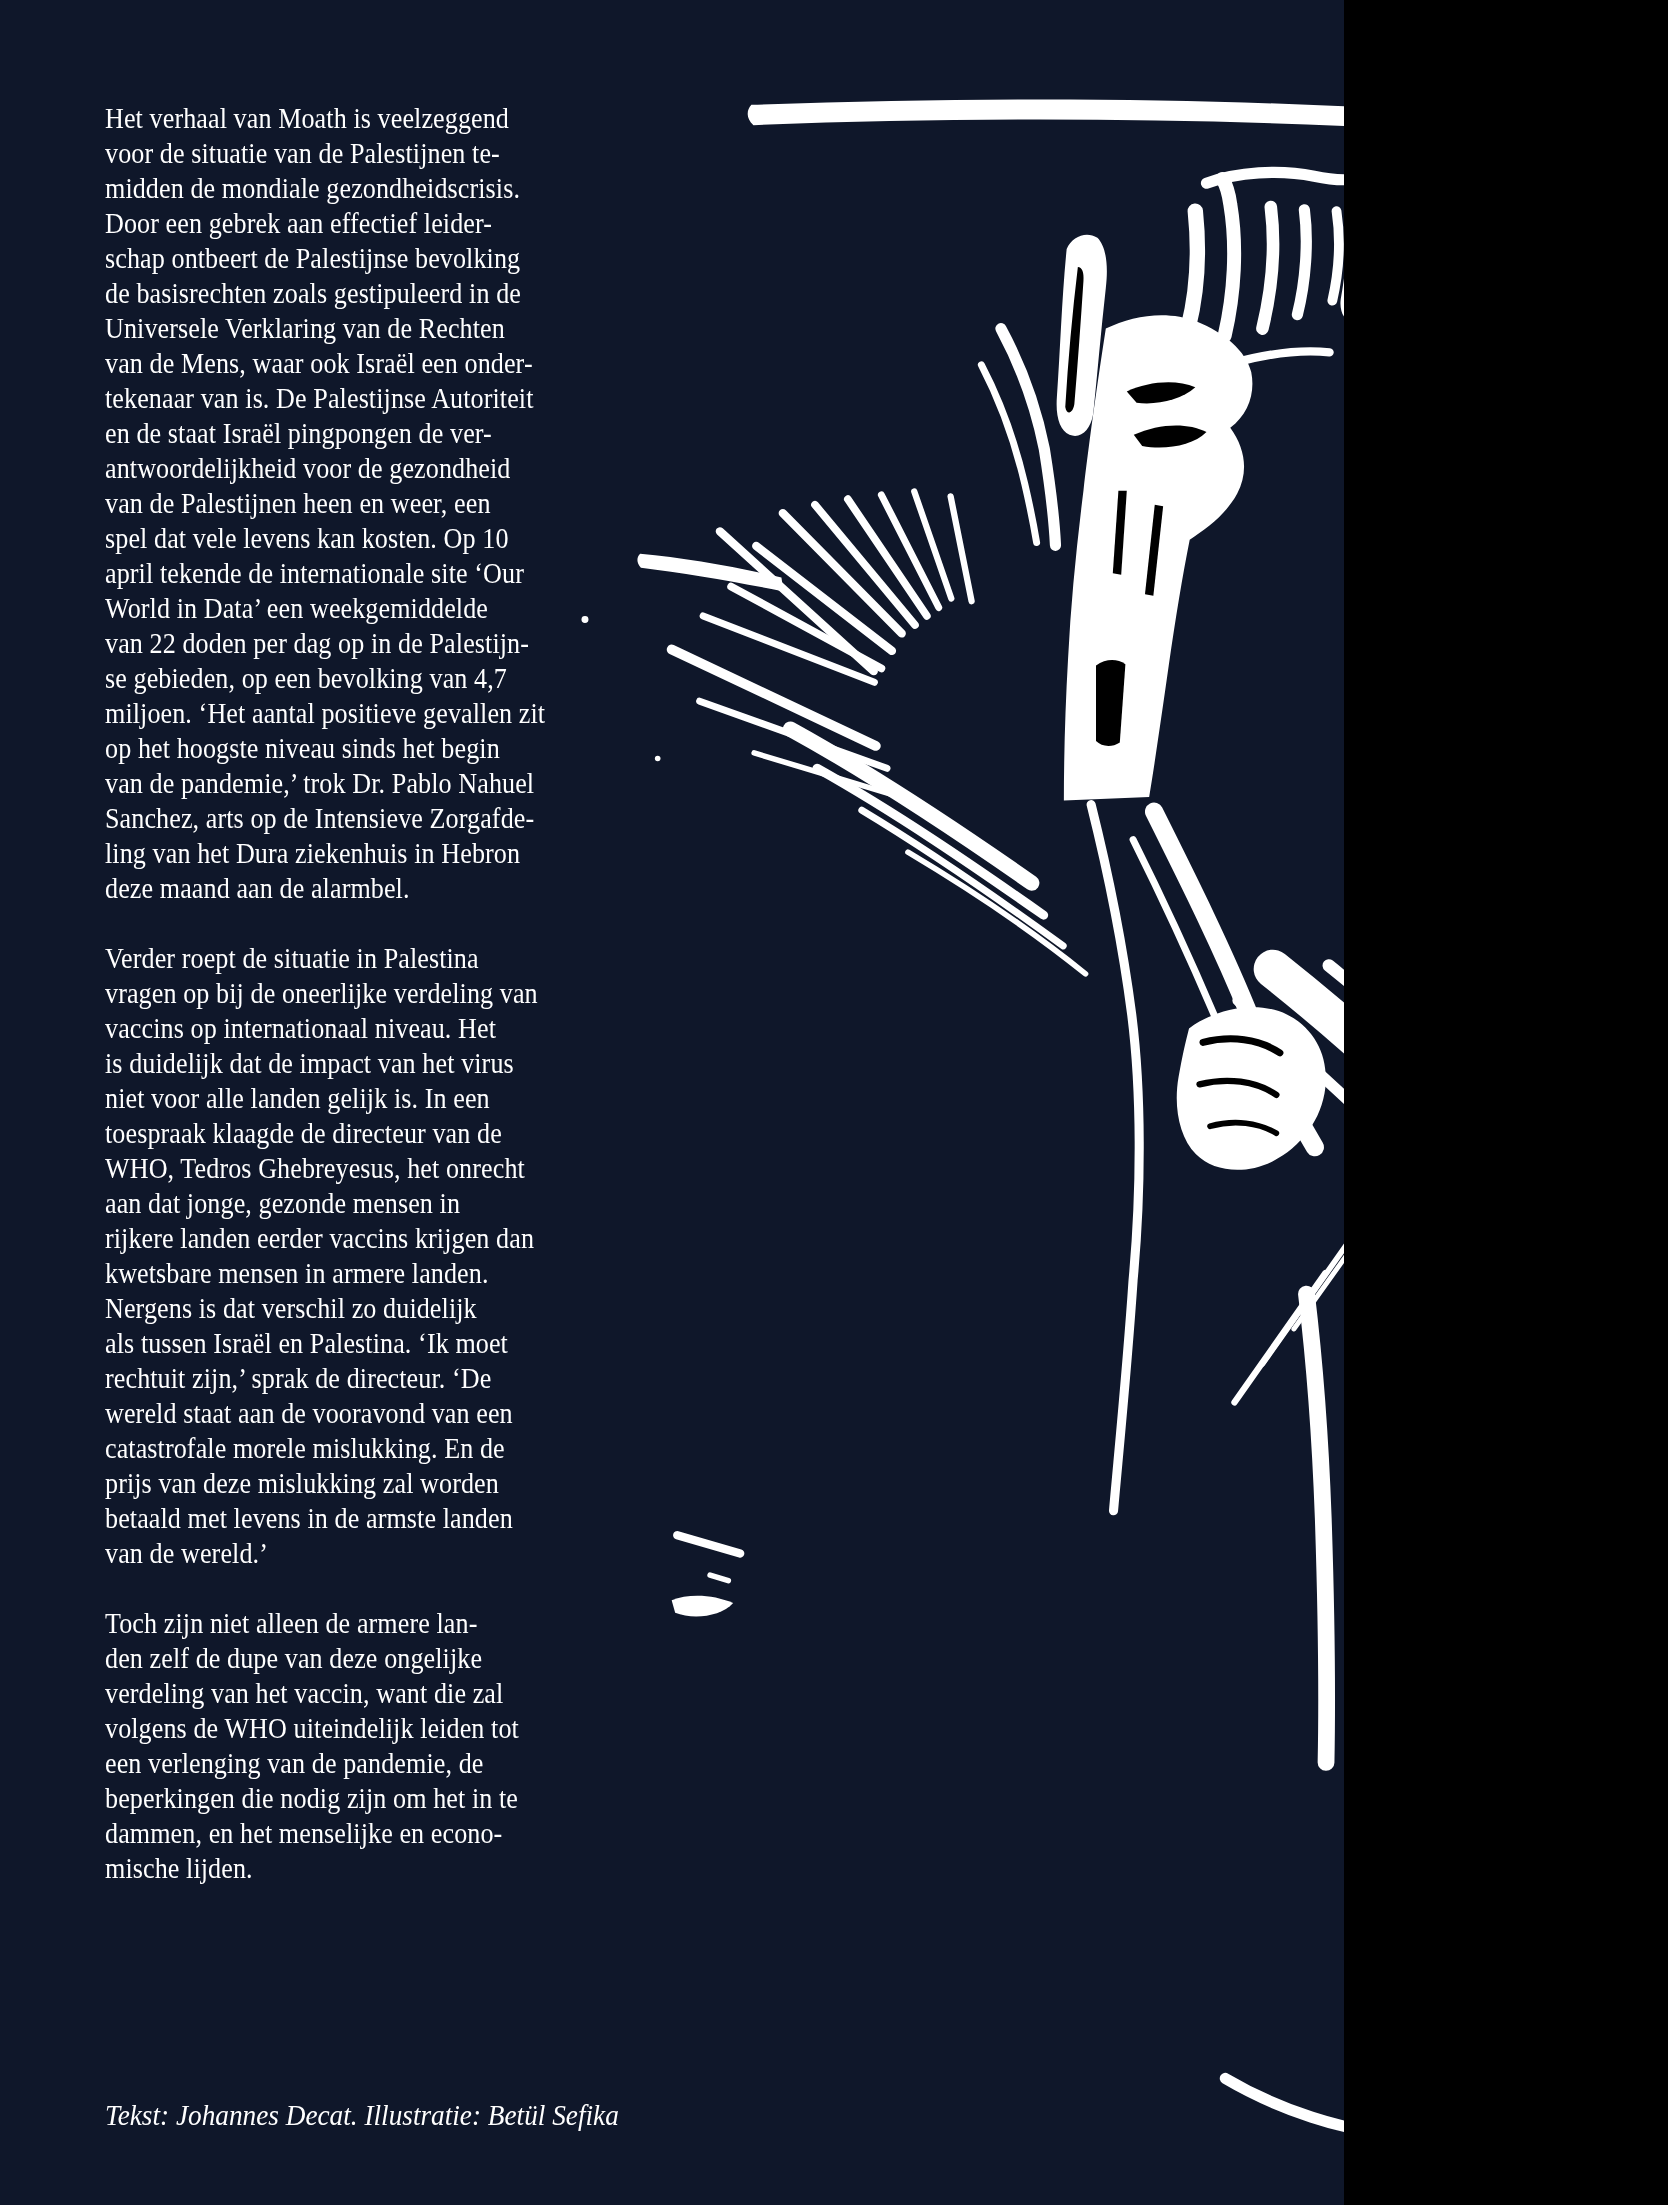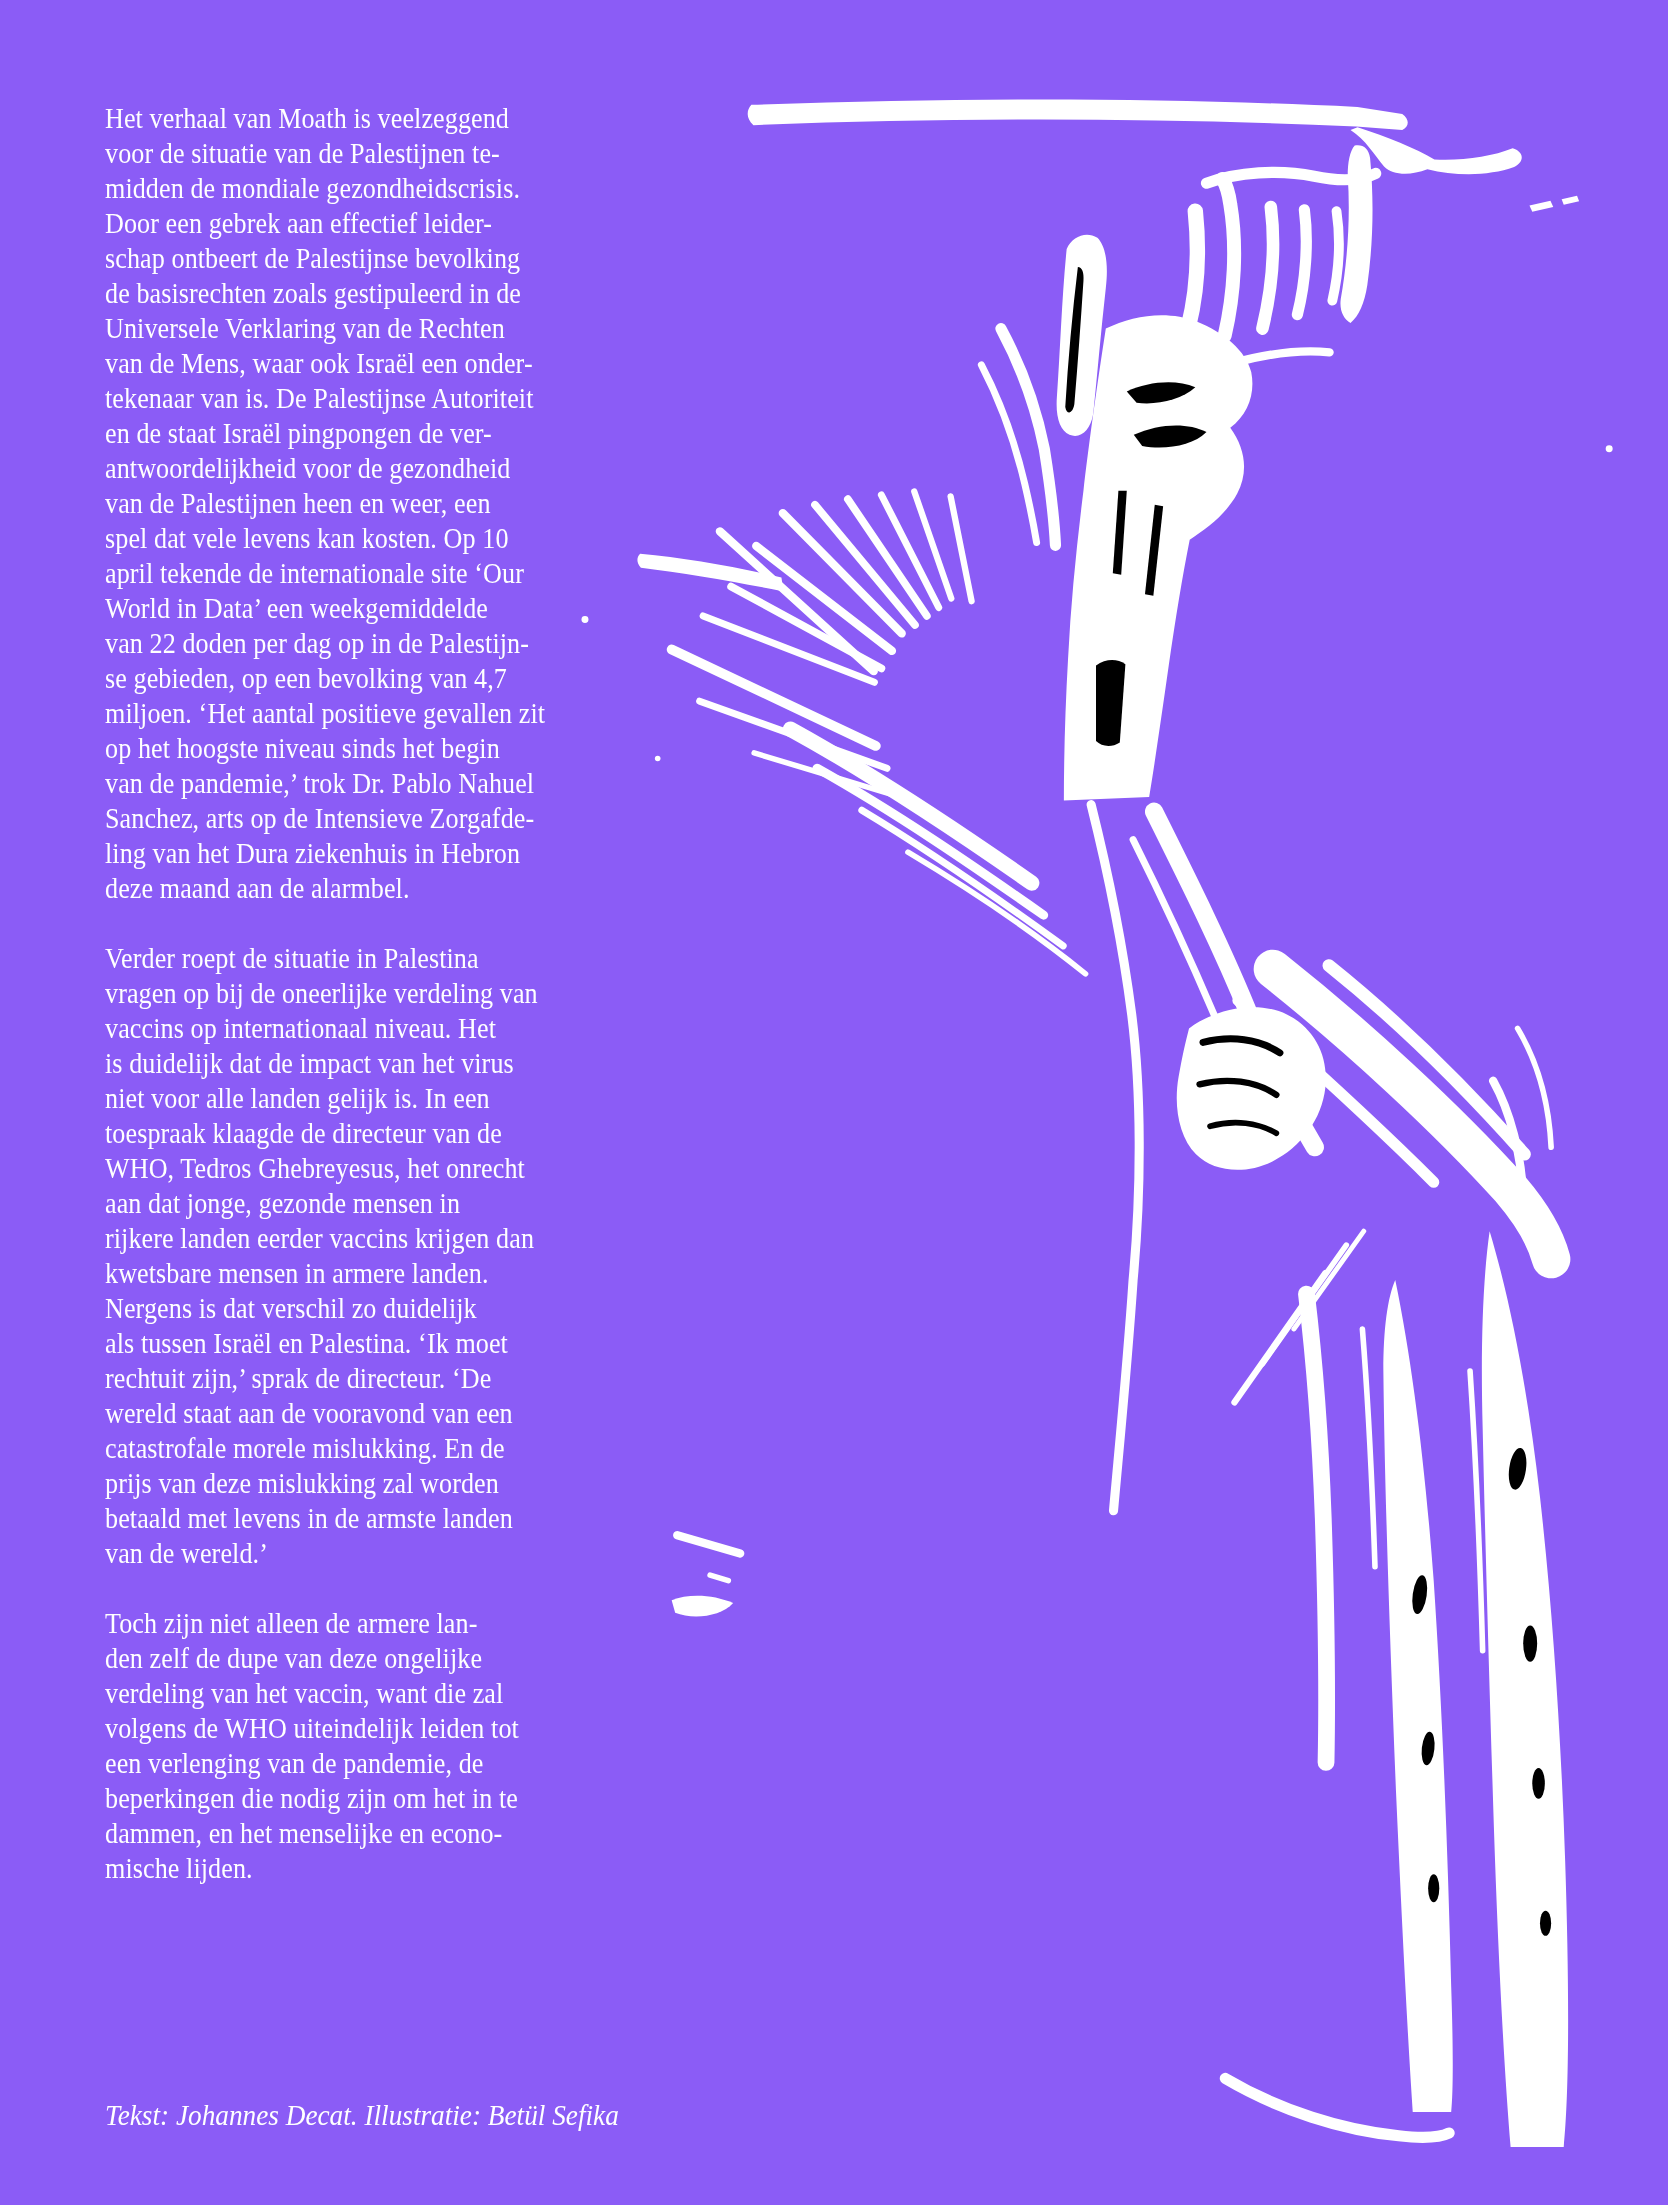--- a/index.html
+++ b/index.html
@@ -1,20 +1,20 @@
 <!DOCTYPE html>
 <html style="font-size:11.2px"><head>
 <meta charset="utf-8">
 <style>
   html, body { margin: 0; padding: 0; background: #000; }
   .page {
     position: relative;
-    width: 1668px;
+    width: 1344px;
     height: 2205px;
-    background: #8b5cf6;
+    background: #0f172a;
     overflow: hidden;
     font-family: "Liberation Serif", serif;
   }
   .text-col {
     position: absolute;
     left: 105px;
     top: 101px;
     width: 601px;
     transform: scaleX(0.90);
     transform-origin: 0 0;

